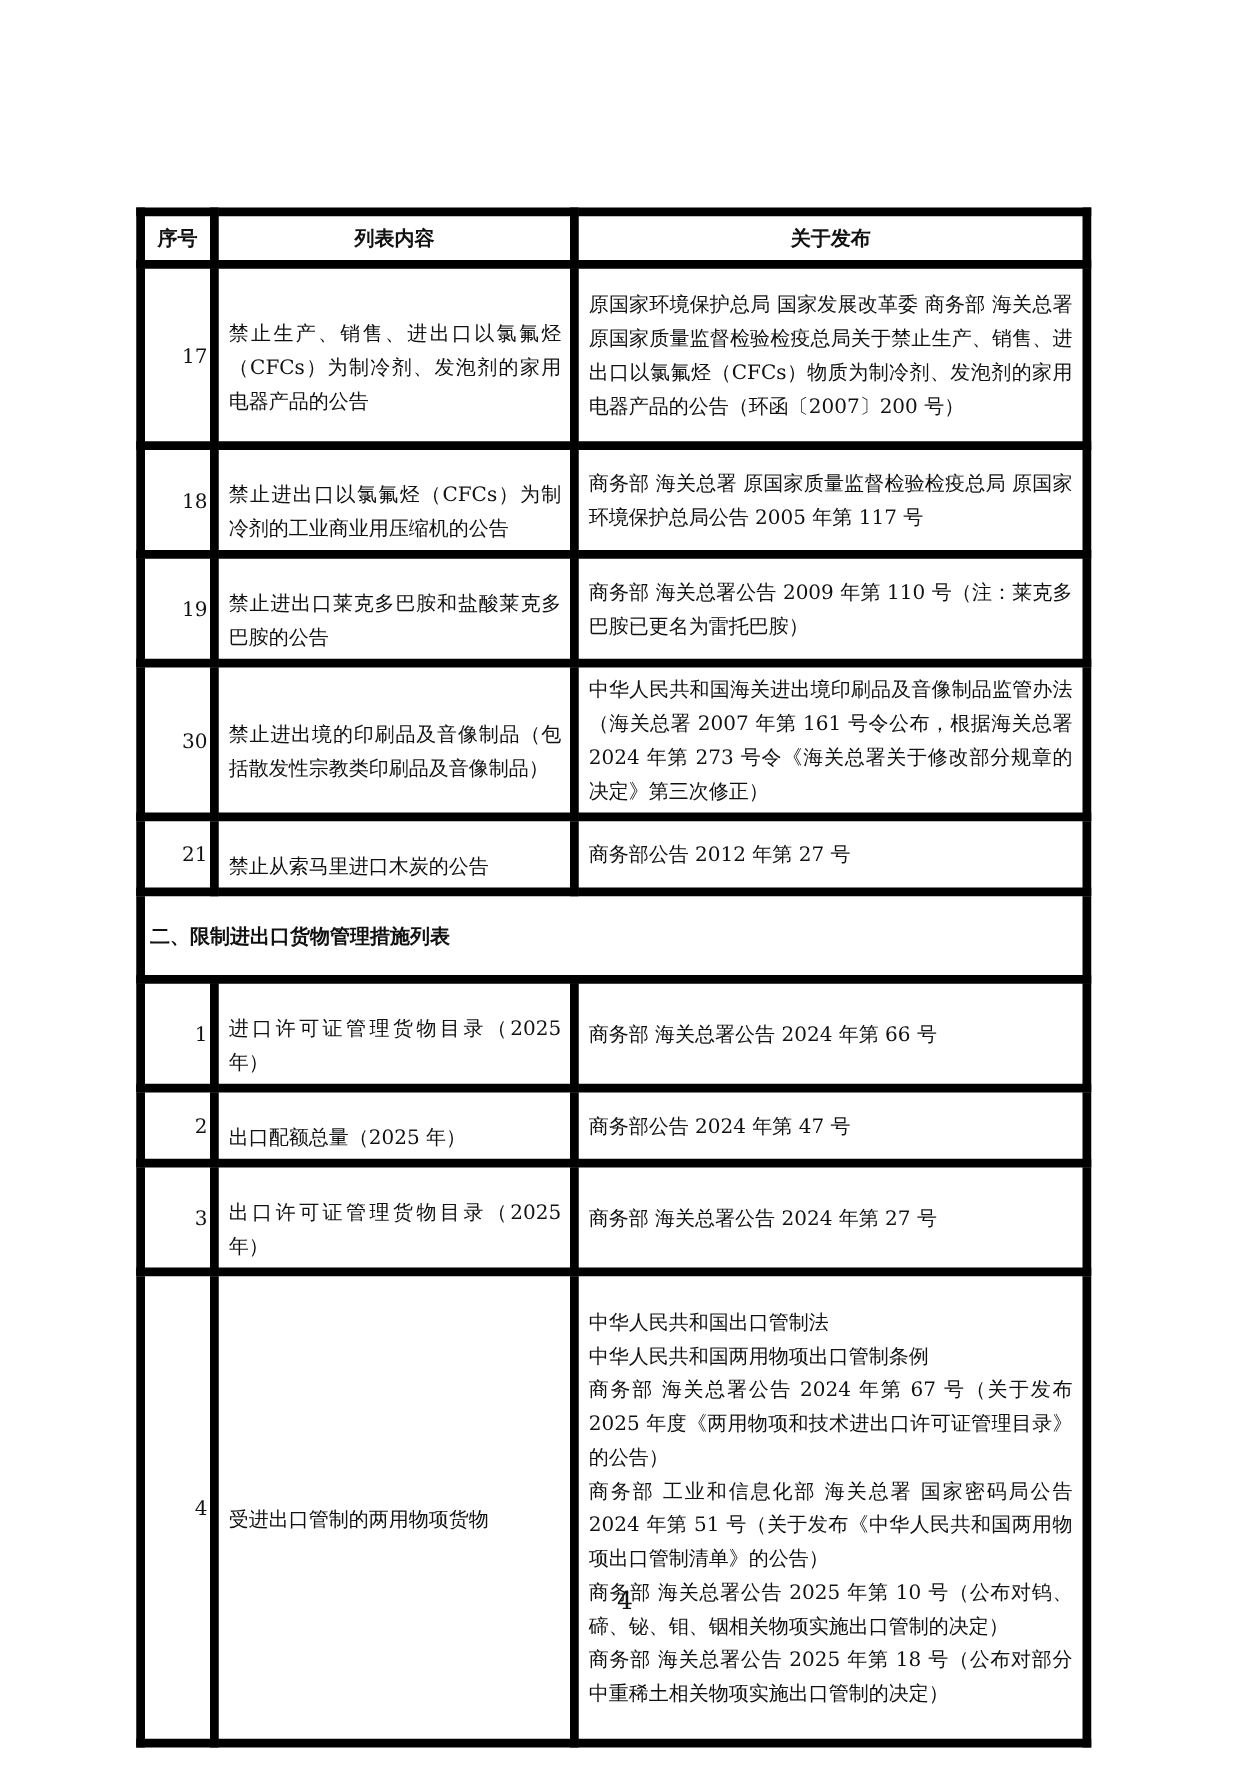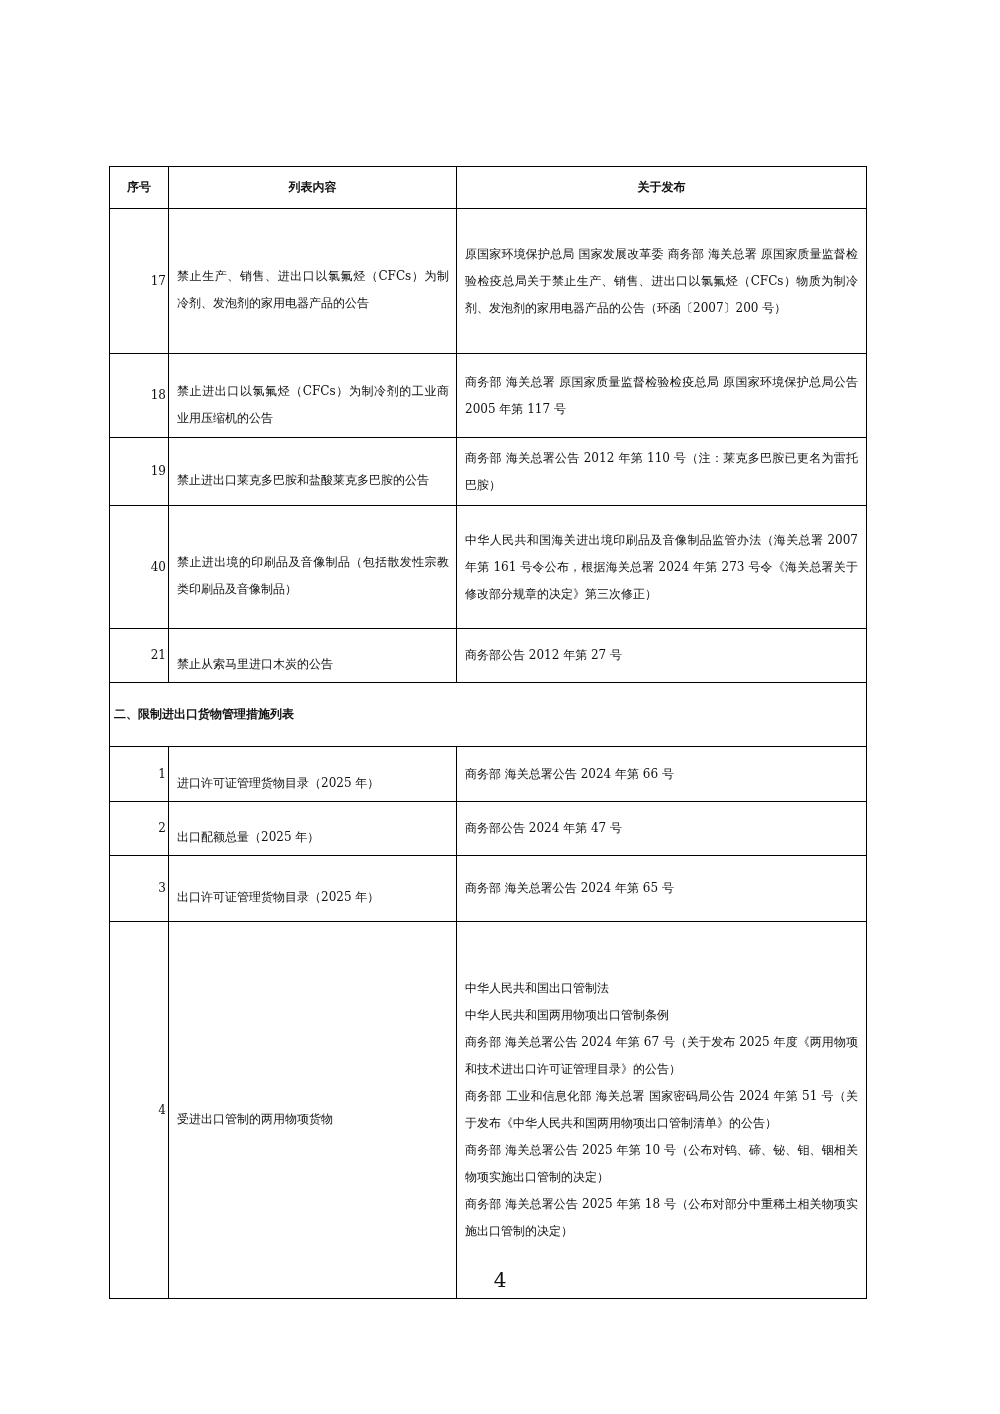--- a/index.html
+++ b/index.html
@@ -14,23 +14,23 @@
   table.measures {
     position: absolute; left: 109px; top: 166px;
     width: 757px;
     border-collapse: collapse;
     table-layout: fixed;
   }
   col.c-no { width: 59px; }
   col.c-content { width: 288px; }
   col.c-files { width: 410px; }
   th, td {
-    border: 1px solid #000000;
+    border: 7px solid #000000;
     vertical-align: middle;
-    font-size: 12px;
+    font-size: 16px;
     line-height: 27px;
   }
   th {
     font-family: "DejaVu Sans", "Liberation Sans", sans-serif;
     font-weight: bold;
     text-align: center;
     height: 42px;
   }
   td.no-cell { text-align: right; padding: 2px 2px; }
   td.content-cell {
@@ -91,24 +91,24 @@
         <td class="files-cell">原国家环境保护总局 国家发展改革委 商务部 海关总署 原国家质量监督检验检疫总局关于禁止生产、销售、进出口以氯氟烃（CFCs）物质为制冷剂、发泡剂的家用电器产品的公告（环函〔2007〕200 号）</td>
       </tr>
       <tr class="h84">
         <td class="no-cell">18</td>
         <td class="content-cell">禁止进出口以氯氟烃（CFCs）为制冷剂的工业商业用压缩机的公告</td>
         <td class="files-cell">商务部 海关总署 原国家质量监督检验检疫总局 原国家环境保护总局公告 2005 年第 117 号</td>
       </tr>
       <tr class="h68">
         <td class="no-cell">19</td>
         <td class="content-cell">禁止进出口莱克多巴胺和盐酸莱克多巴胺的公告</td>
-        <td class="files-cell">商务部 海关总署公告 2012 年第 110 号（注：莱克多巴胺已更名为雷托巴胺）</td>
+        <td class="files-cell">商务部 海关总署公告 2009 年第 110 号（注：莱克多巴胺已更名为雷托巴胺）</td>
       </tr>
       <tr class="h123">
-        <td class="no-cell">40</td>
+        <td class="no-cell">30</td>
         <td class="content-cell">禁止进出境的印刷品及音像制品（包括散发性宗教类印刷品及音像制品）</td>
         <td class="files-cell">中华人民共和国海关进出境印刷品及音像制品监管办法（海关总署 2007 年第 161 号令公布，根据海关总署 2024 年第 273 号令《海关总署关于修改部分规章的决定》第三次修正）</td>
       </tr>
       <tr class="h34">
         <td class="no-cell">21</td>
         <td class="content-cell">禁止从索马里进口木炭的公告</td>
         <td class="files-cell">商务部公告 2012 年第 27 号</td>
       </tr>
       <tr>
         <td class="section-cell" colspan="3">二、限制进出口货物管理措施列表</td>
@@ -119,21 +119,21 @@
         <td class="files-cell">商务部 海关总署公告 2024 年第 66 号</td>
       </tr>
       <tr class="h31">
         <td class="no-cell">2</td>
         <td class="content-cell">出口配额总量（2025 年）</td>
         <td class="files-cell">商务部公告 2024 年第 47 号</td>
       </tr>
       <tr class="h66">
         <td class="no-cell">3</td>
         <td class="content-cell">出口许可证管理货物目录（2025 年）</td>
-        <td class="files-cell">商务部 海关总署公告 2024 年第 65 号</td>
+        <td class="files-cell">商务部 海关总署公告 2024 年第 27 号</td>
       </tr>
       <tr class="h377">
         <td class="no-cell">4</td>
         <td class="content-cell">受进出口管制的两用物项货物</td>
         <td class="files-cell">中华人民共和国出口管制法
 中华人民共和国两用物项出口管制条例
 商务部 海关总署公告 2024 年第 67 号（关于发布 2025 年度《两用物项和技术进出口许可证管理目录》的公告）
 商务部 工业和信息化部 海关总署 国家密码局公告 2024 年第 51 号（关于发布《中华人民共和国两用物项出口管制清单》的公告）
 商务部 海关总署公告 2025 年第 10 号（公布对钨、碲、铋、钼、铟相关物项实施出口管制的决定）
 商务部 海关总署公告 2025 年第 18 号（公布对部分中重稀土相关物项实施出口管制的决定）</td>

